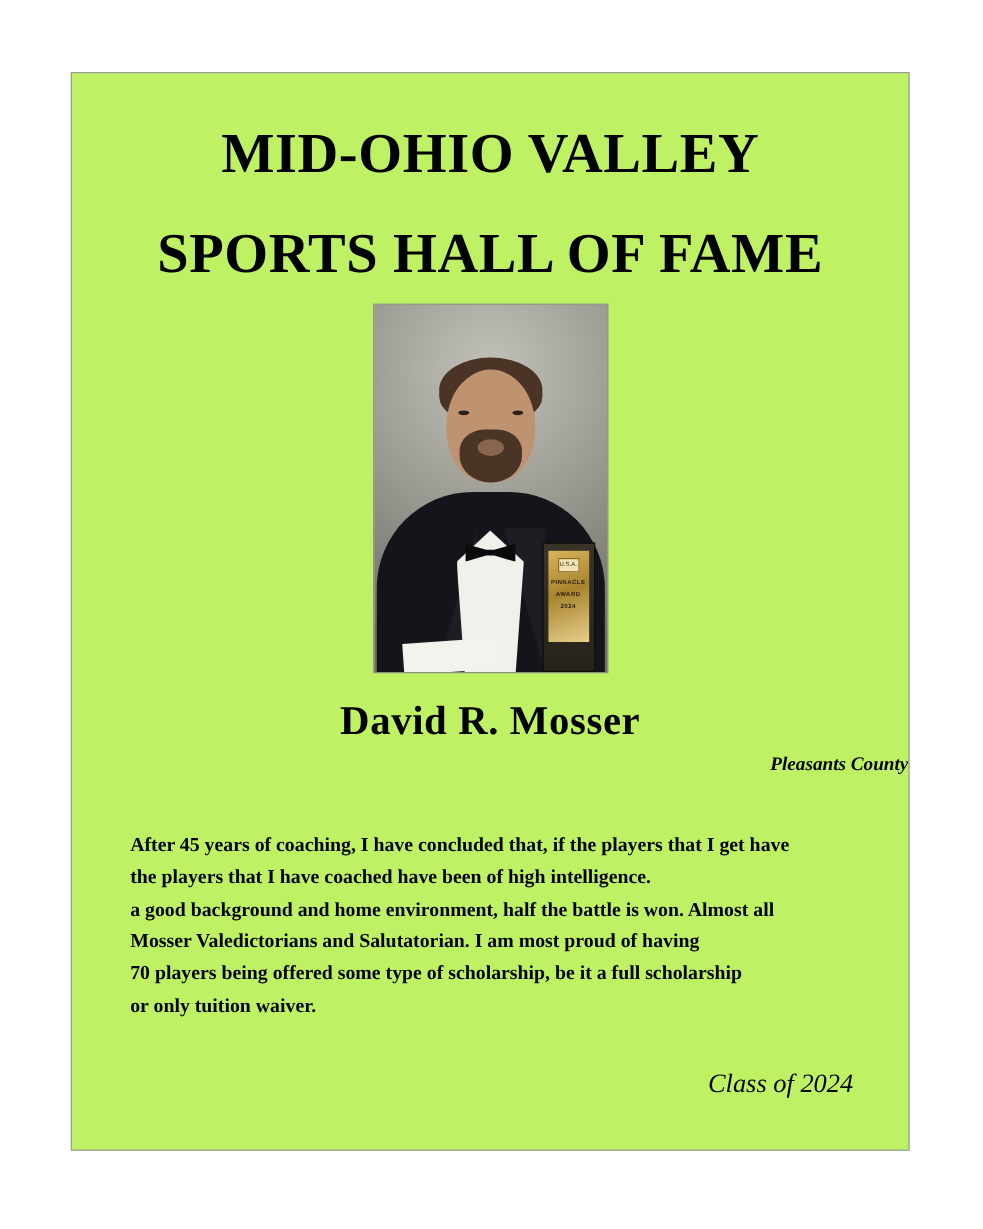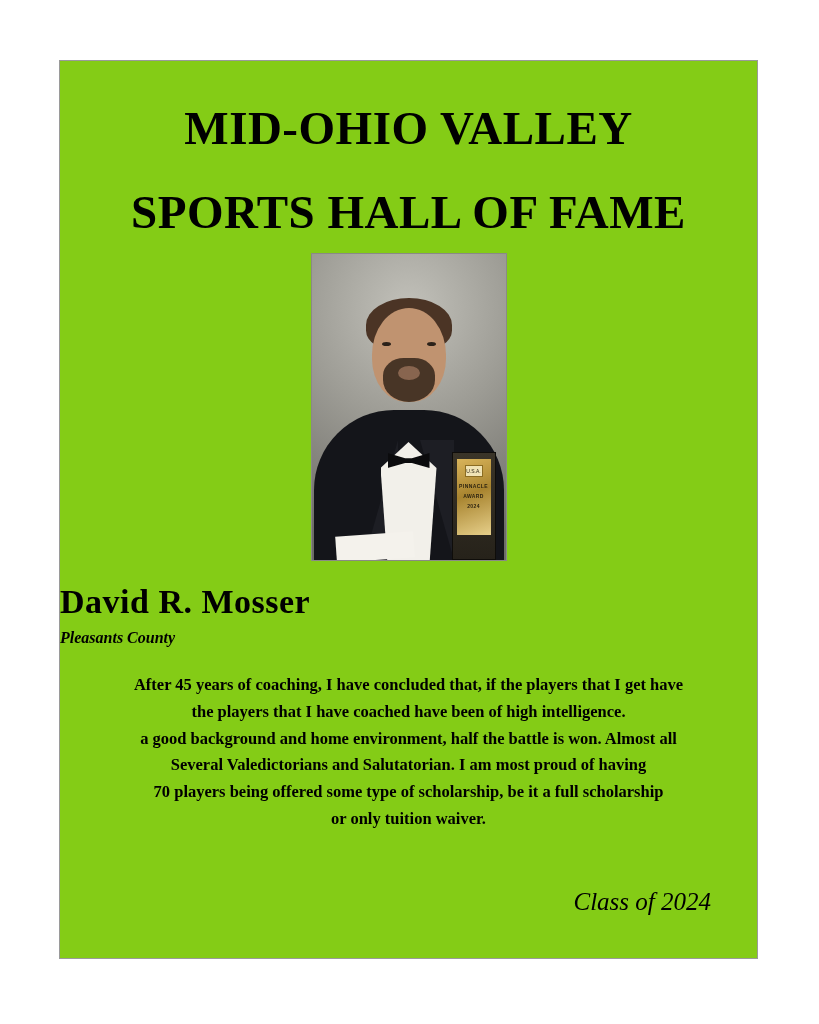--- a/index.html
+++ b/index.html
@@ -20,21 +20,21 @@
     height: 1024px;
     background: #ffffff;
   }
   .certificate {
     position: absolute;
     left: 59px;
     top: 60px;
     width: 699px;
     height: 899px;
     border: 1px solid #9a9a9a;
-    background: #84cc16;
+    background: #bef264;
     box-sizing: border-box;
   }
   .title-block {
     margin-top: 40px;
     text-align: center;
     padding: 0 16px;
   }
   .title-line {
     font-family: "Liberation Serif", serif;
     font-weight: bold;
@@ -211,54 +211,54 @@
     width: 16px; height: 10px;
     background: #f0e3b4;
     border: 1px solid #8b6c22;
     font-size: 5px;
     text-align: center;
     line-height: 10px;
     color: #2c2310;
     font-family: "Liberation Sans", sans-serif;
   }
   .inductee-name {
-    text-align: left;
+    text-align: center;
     font-family: "Liberation Serif", serif;
     font-weight: bold;
     font-size: 34px;
     margin-top: 22px;
     letter-spacing: 0.5px;
   }
   .inductee-county {
-    text-align: left;
+    text-align: right;
     font-family: "Liberation Serif", serif;
     font-weight: bold;
     font-style: italic;
     font-size: 16px;
     margin-top: 8px;
   }
   .quote {
-    margin: 25px auto 0 auto;
+    margin: 44px auto 0 auto;
     width: 600px;
-    text-align: center;
+    text-align: left;
     font-family: "Liberation Serif", serif;
     font-weight: bold;
     font-size: 16.5px;
     line-height: 1.62;
   }
   .quote p {
     margin: 0;
   }
   .class-of {
     position: absolute;
     right: 46px;
     bottom: 42px;
     font-family: "Liberation Serif", serif;
     font-style: italic;
-    font-size: 25px;
+    font-size: 22px;
   }
 </style>
 </head>
 <body>
 
 <div class="page">
   <div class="certificate">
 
     <div class="title-block">
       <div class="title-line line1">MID-OHIO VALLEY</div>
@@ -290,21 +290,21 @@
       </div>
     </div>
 
     <div class="inductee-name">David R. Mosser</div>
     <div class="inductee-county">Pleasants County</div>
 
     <div class="quote">
       <p>After 45 years of coaching, I have concluded that, if the players that I get have</p>
       <p>the players that I have coached have been of high intelligence.</p>
       <p>a good background and home environment, half the battle is won. Almost all</p>
-      <p>Several Valedictorians and Salutatorian. I am most proud of having</p>
+      <p>Mosser Valedictorians and Salutatorian. I am most proud of having</p>
       <p>70 players being offered some type of scholarship, be it a full scholarship</p>
       <p>or only tuition waiver.</p>
     </div>
 
     <div class="class-of">Class of 2024</div>
 
   </div>
 </div>
 
 </body></html>

